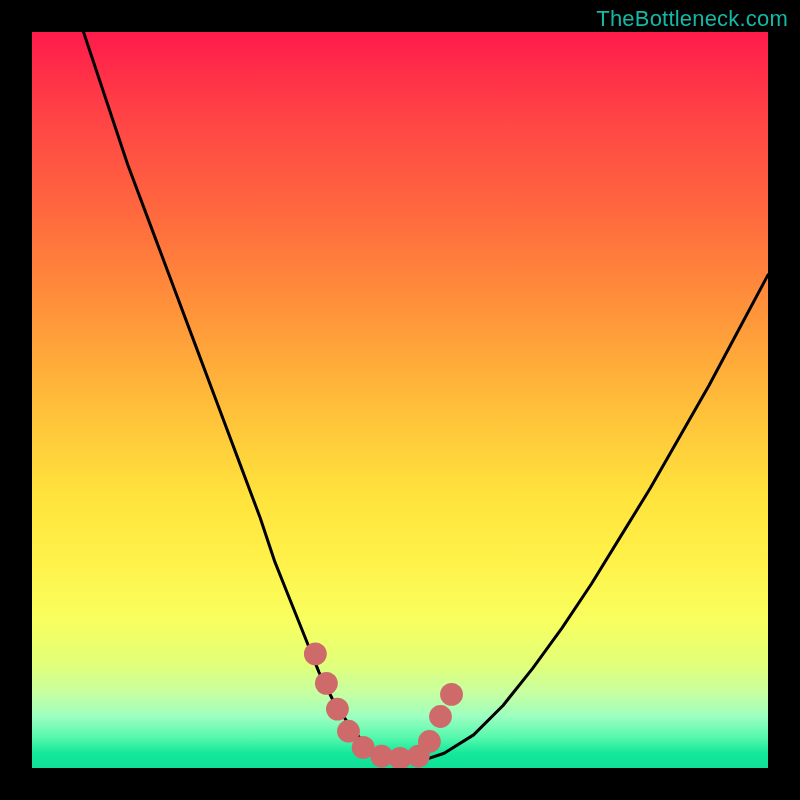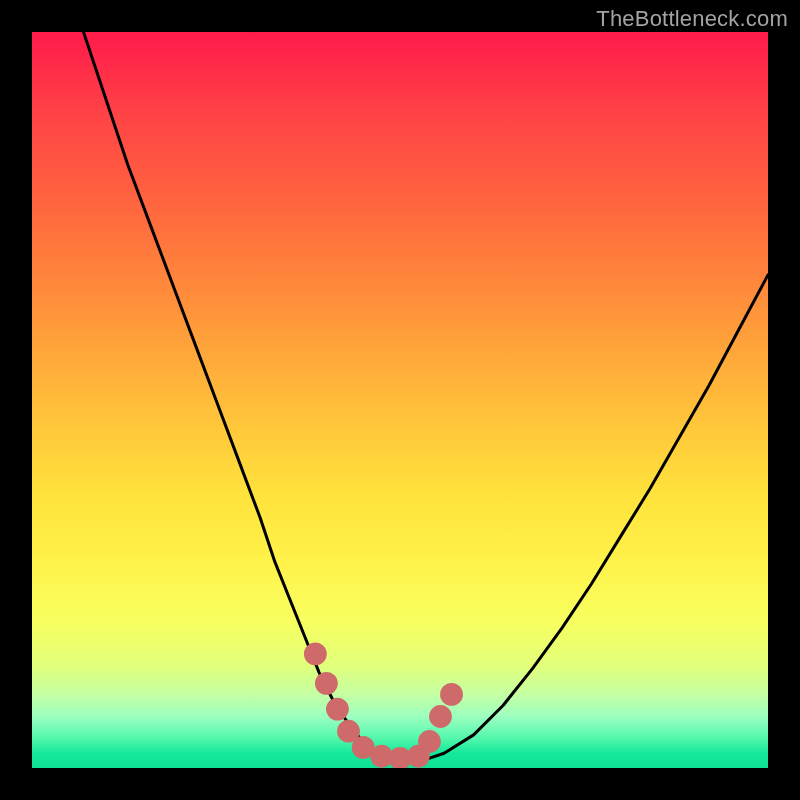--- a/index.html
+++ b/index.html
@@ -40,21 +40,21 @@
       #9cffc0 93%,
       #52f7ac 96%,
       #14e89a 98%,
       #0fe096 100%
     );
   }
   .watermark {
     position: absolute;
     top: 6px;
     right: 12px;
-    color: #a3a3a3;
+    color: #14b8a6;
     font-size: 22px;
     letter-spacing: 0.2px;
     user-select: none;
   }
   svg { display: block; }
 </style>
 </head>
 <body>
 
 <div class="frame">

